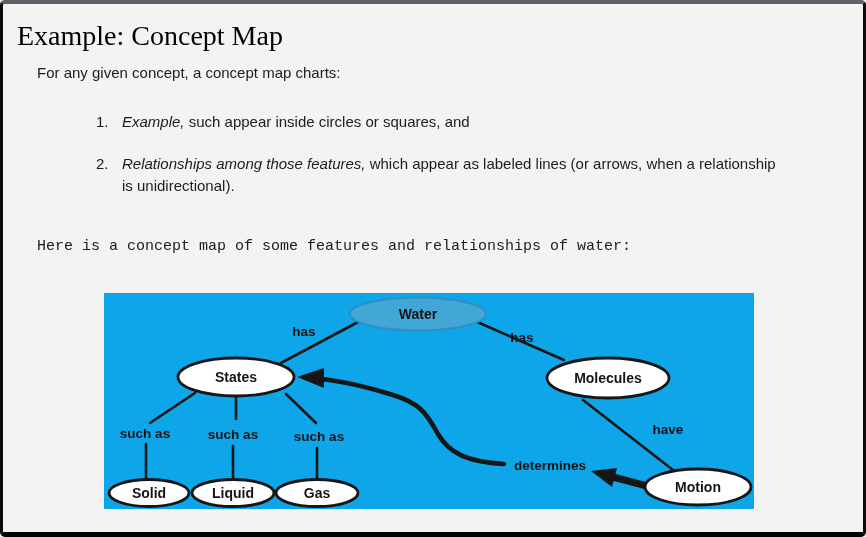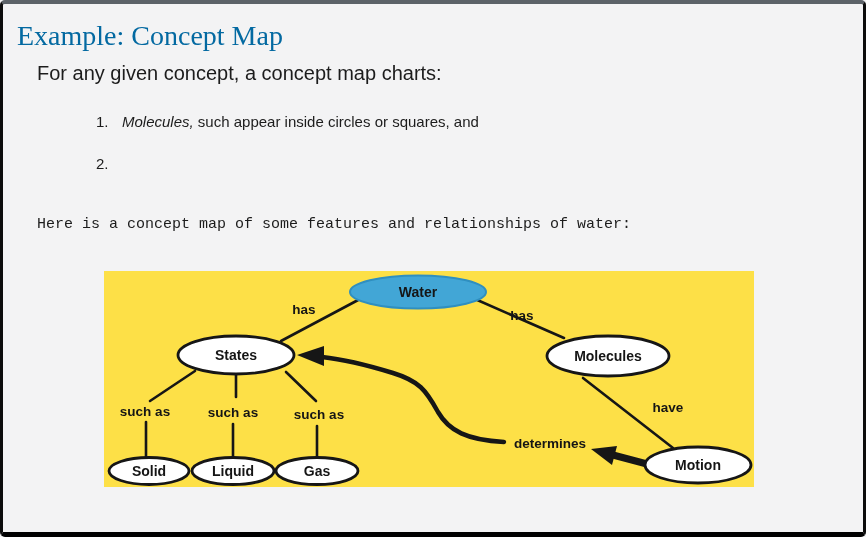--- a/index.html
+++ b/index.html
@@ -12,26 +12,26 @@
     border-bottom: 5px solid #000;
     border-radius: 5px;
     font-family: "Liberation Sans", sans-serif;
     color: #1c1c1c;
     overflow: hidden;
   }
   .page-title {
     font-family: "Liberation Serif", serif;
     font-weight: 400;
     font-size: 28px;
-    color: #0369a1;
+    color: #000000;
     margin: 16px 4px 0 14px;
     line-height: 32px;
   }
   .intro {
-    font-size: 20px;
+    font-size: 15px;
     margin: 11px 0 7px 34px;
     line-height: 20px;
   }
   .concept-list {
     margin: 28px 0 0 93px;
   }
   .list-item {
     display: flex;
     font-size: 15px;
     line-height: 22px;
@@ -48,21 +48,21 @@
   .caption {
     font-size: 15px;
     margin: 40px 0 0 34px;
     line-height: 20px;
     font-family: Liberation Mono, monospace;
   }
   .diagram-box {
     margin: 36px 0 0 101px;
     width: 650px;
     height: 216px;
-    background: #fde047;
+    background: #0ea5e9;
   }
   .diagram-box svg { display: block; }
   .node-label {
     font-family: "Liberation Sans", sans-serif;
     font-size: 14px;
     font-weight: 700;
     fill: #151515;
   }
   .edge-label {
     font-family: "Liberation Sans", sans-serif;
@@ -74,24 +74,25 @@
 </head>
 <body>
 
 <h1 class="page-title">Example: Concept Map</h1>
 
 <p class="intro">For any given concept, a concept map charts:</p>
 
 <div class="concept-list">
   <div class="list-item">
     <span class="list-number">1.</span>
-    <span class="list-text"><em>Molecules,</em><span> such appear inside circles or squares, and</span></span>
+    <span class="list-text"><em>Example,</em><span> such appear inside circles or squares, and</span></span>
   </div>
   <div class="list-item">
     <span class="list-number">2.</span>
+    <span class="list-text"><em>Relationships among those features,</em><span> which appear as labeled lines (or arrows, when a relationship is unidirectional).</span></span>
   </div>
 </div>
 
 <p class="caption">Here is a concept map of some features and relationships of water:</p>
 
 <div class="diagram-box">
   <svg width="650" height="216" viewBox="0 0 650 216">
 
     <g stroke="#161616" stroke-width="2.6" stroke-linecap="round">
       <line x1="256" y1="28" x2="177" y2="70"></line>

